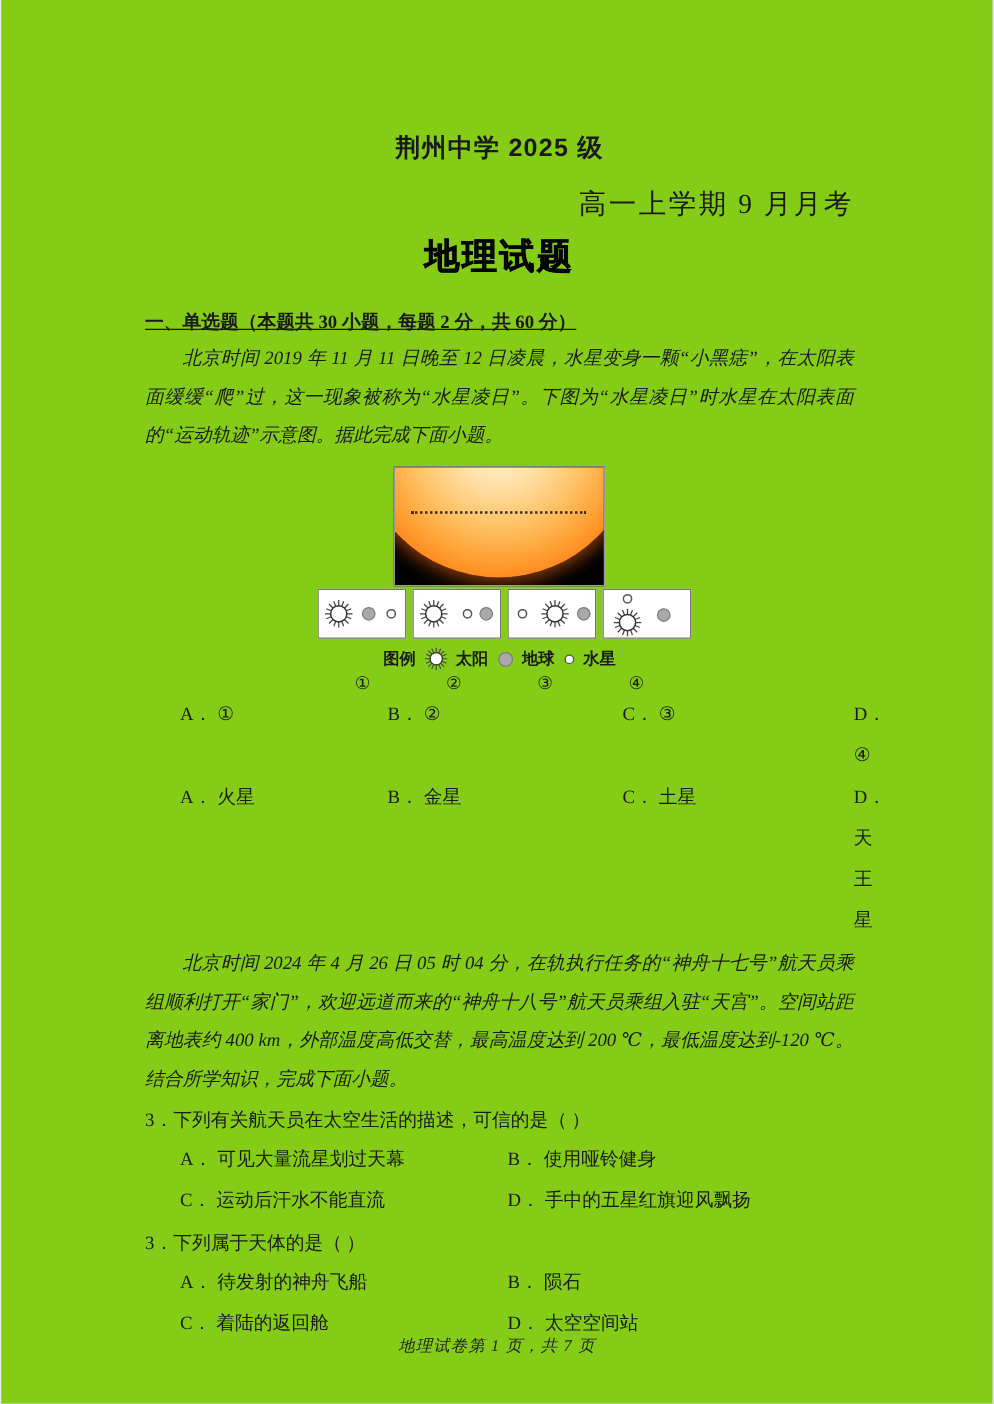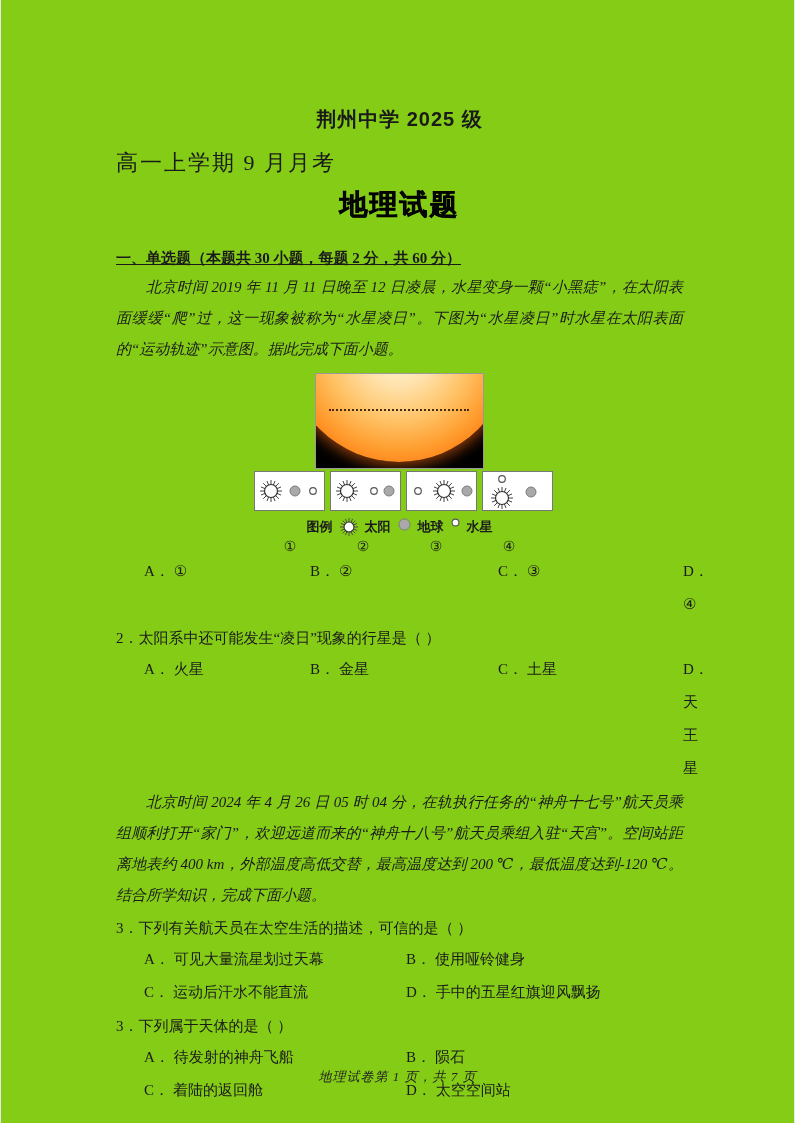--- a/index.html
+++ b/index.html
@@ -4,21 +4,21 @@
 <style>
   html,body{margin:0;padding:0;background:#e8e8e8;}
   .page{
     width:793px;height:1123px;background:#84cc16;position:relative;
     margin:0 auto;overflow:hidden;
     font-family:"Liberation Serif","DejaVu Serif",serif;color:#1a1a1a;
   }
   .content{position:absolute;left:115px;top:0;width:567px;}
   .title1{margin:106px 0 0 0;text-align:center;font-size:20px;line-height:26px;
     font-weight:bold;font-family:"Liberation Sans","DejaVu Sans",sans-serif;letter-spacing:1px;}
-  .title2{margin:16px 0 0 0;text-align:left;font-size:22px;line-height:30px;font-weight:normal;letter-spacing:2px;}
+  .title2{margin:16px 0 0 0;text-align:right;font-size:22px;line-height:30px;font-weight:normal;letter-spacing:2px;}
   .title3{margin:10px 0 0 0;text-align:center;font-size:28px;line-height:34px;font-weight:900;
     font-family:"Liberation Sans","DejaVu Sans",sans-serif;letter-spacing:2px;
     -webkit-text-stroke:0.6px #000;}
   .section-heading{margin:24px 0 0 0;font-size:15px;line-height:24px;font-weight:bold;text-decoration:underline;}
   .passage{margin:2px 0 0 0;font-size:15px;line-height:31px;text-indent:2em;text-align:justify;font-style:italic;}
   .figure{width:167px;height:94px;margin:8px auto 0 auto;position:relative;background:#000;
     border:1px solid #999;overflow:hidden;}
   .sun-disc{position:absolute;width:224px;height:224px;left:-29px;top:-136px;border-radius:50%;
     background:radial-gradient(circle at 50% 50%,
       #fff6dc 0%, #ffe3ae 22%, #ffc265 45%, #ffa033 62%, #ff8418 74%,
@@ -29,21 +29,21 @@
   .question{margin:14px 0 0 0;font-size:15px;line-height:30px;}
   .q-tight{margin-top:2px;}
   .opts4{display:grid;grid-template-columns:120px 142px 139px auto;padding-left:28px;
     font-size:15px;line-height:33px;gap:46px;}
   .opts2{display:grid;grid-template-columns:262px auto;padding-left:28px;
     font-size:15px;line-height:33px;}
   .opt .lab{margin-right:4px;}
   .diagram{width:292px;margin:2px auto 0 auto;}
   .boxes{display:flex;gap:5px;}
   .dbox{width:69px;height:38px;border:1px solid #777;background:#fff;flex:0 0 auto;}
-  .legend{display:flex;align-items:flex-start;justify-content:center;gap:7px;margin-top:7px;
+  .legend{display:flex;align-items:center;justify-content:center;gap:7px;margin-top:7px;
     font-size:13px;font-weight:bold;line-height:18px;white-space:nowrap;}
   .legend .sym{display:inline-flex;align-items:center;}
   .numbers{display:flex;margin-top:2px;font-size:14px;}
   .numbers span{width:74px;text-align:center;}
   .footer{position:absolute;left:0;top:1068px;width:100%;text-align:center;
     font-size:13px;color:#222;letter-spacing:1px;font-style:italic;}
 </style>
 </head>
 <body>
 
@@ -180,21 +180,20 @@
       </div>
     </div>
 
     <div class="opts4">
       <span class="opt"><span class="lab">A．</span><span>①</span></span>
       <span class="opt"><span class="lab">B．</span><span>②</span></span>
       <span class="opt"><span class="lab">C．</span><span>③</span></span>
       <span class="opt"><span class="lab">D．</span><span>④</span></span>
     </div>
 
-    <div class="question q-tight">2．太阳系中还可能发生“凌日”现象的行星是（  ）</div>
     <div class="opts4">
       <span class="opt"><span class="lab">A．</span><span>火星</span></span>
       <span class="opt"><span class="lab">B．</span><span>金星</span></span>
       <span class="opt"><span class="lab">C．</span><span>土星</span></span>
       <span class="opt"><span class="lab">D．</span><span>天王星</span></span>
     </div>
 
     <div class="passage">北京时间 2024 年 4 月 26 日 05 时 04 分，在轨执行任务的“神舟十七号”航天员乘组顺利打开“家门”，欢迎远道而来的“神舟十八号”航天员乘组入驻“天宫”。空间站距离地表约 400 km，外部温度高低交替，最高温度达到 200 ℃，最低温度达到-120 ℃。结合所学知识，完成下面小题。</div>
 
     <div class="question q-tight">3．下列有关航天员在太空生活的描述，可信的是（  ）</div>

